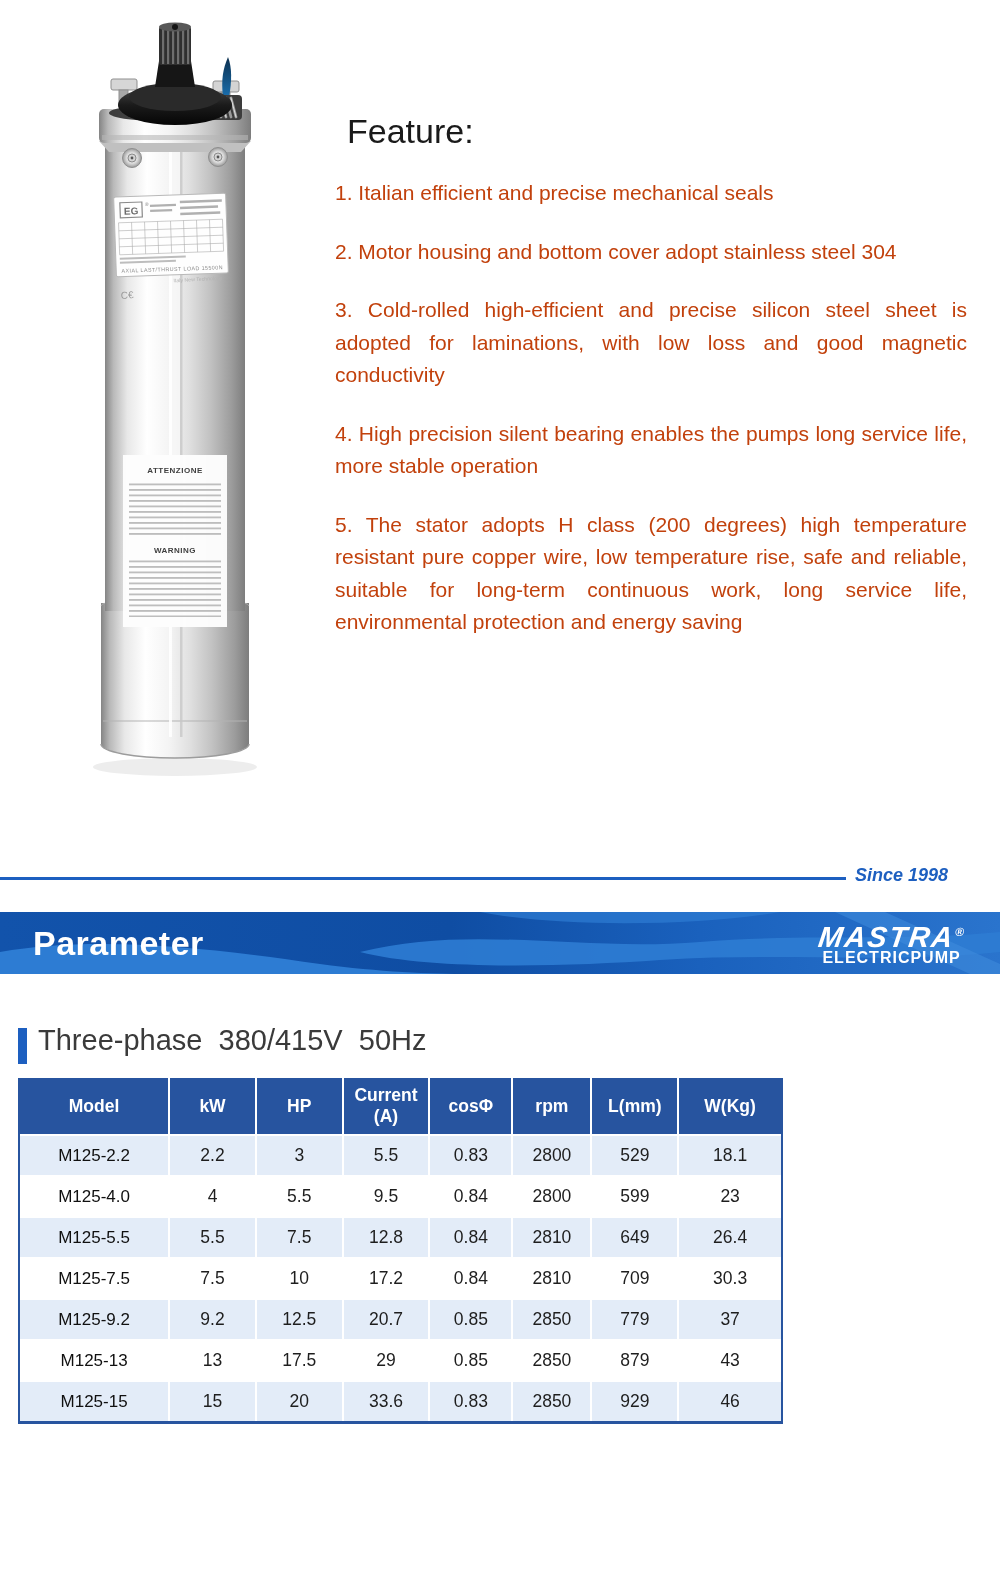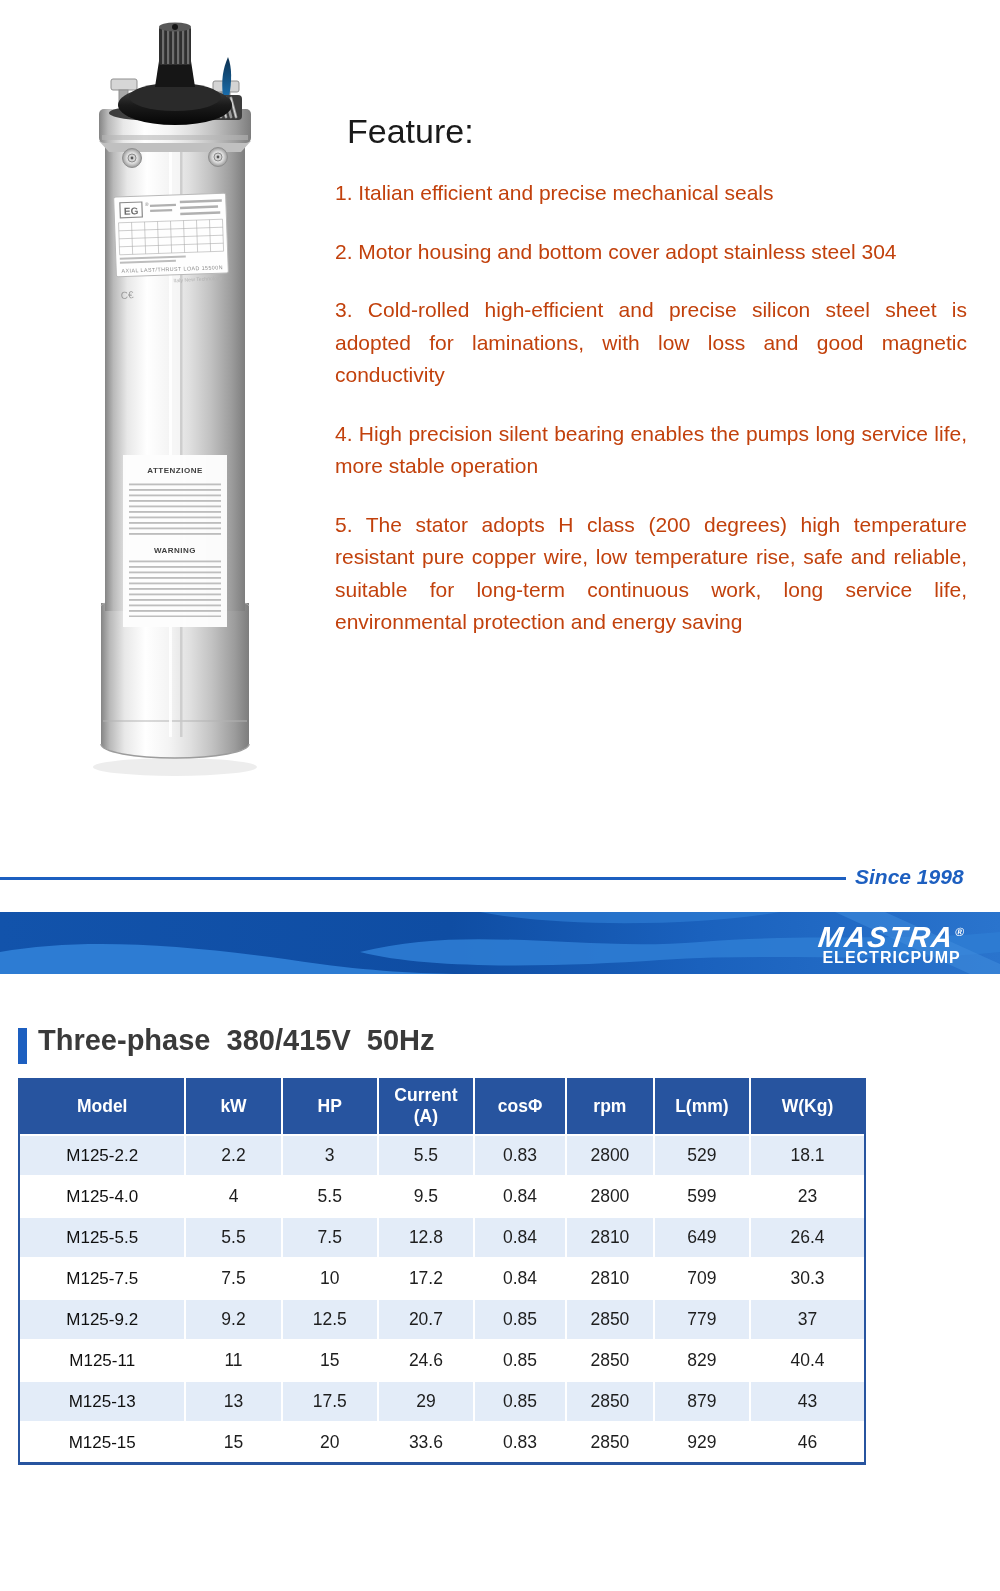--- a/index.html
+++ b/index.html
@@ -9,39 +9,39 @@
   
   .product{position:absolute;left:85px;top:5px;width:250px;height:785px;}
 
   
   .feature{position:absolute;left:335px;top:100px;width:632px;color:#1b1b1b;}
   .feature h2{font-size:34px;font-weight:normal;margin:12px;color:#1a1a1a;}
   .feature p{font-size:21px;line-height:1.55;margin:26px 0 0;text-align:justify;color:#c2410c;}
 
   
   .since-line{position:absolute;left:0;top:877px;width:846px;height:3px;background:#1d5fc0;}
-  .since{position:absolute;left:855px;top:865px;font-size:21px;font-weight:bold;
+  .since{position:absolute;left:855px;top:865px;font-size:18px;font-weight:bold;
          font-style:italic;color:#1d5fc0;white-space:nowrap;}
   .banner{position:absolute;left:0;top:912px;width:1000px;height:62px;}
   .banner svg{position:absolute;inset:0;width:100%;height:100%;}
   .banner-title{position:absolute;left:33px;top:0;height:62px;line-height:62px;
-                font-size:34px;font-weight:bold;color:#fff;letter-spacing:.5px;margin-top:48px;}
+                font-size:34px;font-weight:bold;color:#fff;letter-spacing:.5px;}
   .brand{position:absolute;right:36px;top:5px;text-align:center;color:#fff;}
   .brand-name{font-size:29px;font-weight:bold;font-style:italic;letter-spacing:2px;
               transform:skewX(-8deg);line-height:30px;}
   .brand-name .reg{font-size:12px;font-style:normal;vertical-align:super;letter-spacing:0;}
   .brand-sub{font-size:16px;font-weight:bold;letter-spacing:1px;margin-top:-3px;line-height:18px;}
 
   
   .sec-bar{position:absolute;left:18px;top:1028px;width:9px;height:36px;background:#1d5fc0;}
-  .sec-title{position:absolute;left:38px;top:1024px;margin:0;font-size:29px;font-weight:bold;
+  .sec-title{position:absolute;left:38px;top:1024px;margin:0;font-size:29px;font-weight:normal;
              color:#3a3a3a;white-space:pre;}
 
   
-  .table-wrap{position:absolute;left:18px;top:1078px;width:848px;box-sizing:border-box;
+  .table-wrap{position:absolute;left:18px;top:1078px;width:765px;box-sizing:border-box;
               border-left:2px solid #27549f;border-right:2px solid #27549f;
               border-bottom:3px solid #27549f;}
   table{width:100%;border-collapse:collapse;table-layout:fixed;}
   th{height:56px;background:#27549f;color:#fff;font-size:17.5px;font-weight:bold;
      text-align:center;vertical-align:middle;white-space:pre-line;
      border-left:2.5px solid #fff;padding:0;}
   th:first-child{border-left:none;}
   td{height:39px;text-align:center;vertical-align:middle;font-size:17.5px;color:#1e1e1e;
      border-left:2.5px solid #fff;border-top:2.5px solid #fff;padding:0;}
   td:first-child{border-left:none;font-weight:normal;font-size:17px;color:#101010;}
@@ -324,30 +324,20 @@
             <td>M125-9.2</td>
             <td>9.2</td>
             <td>12.5</td>
             <td>20.7</td>
             <td>0.85</td>
             <td>2850</td>
             <td>779</td>
             <td>37</td>
           </tr>
           <tr>
-            <td>M125-11</td>
-            <td>11</td>
-            <td>15</td>
-            <td>24.6</td>
-            <td>0.85</td>
-            <td>2850</td>
-            <td>829</td>
-            <td>40.4</td>
-          </tr>
-          <tr>
             <td>M125-13</td>
             <td>13</td>
             <td>17.5</td>
             <td>29</td>
             <td>0.85</td>
             <td>2850</td>
             <td>879</td>
             <td>43</td>
           </tr>
           <tr>

